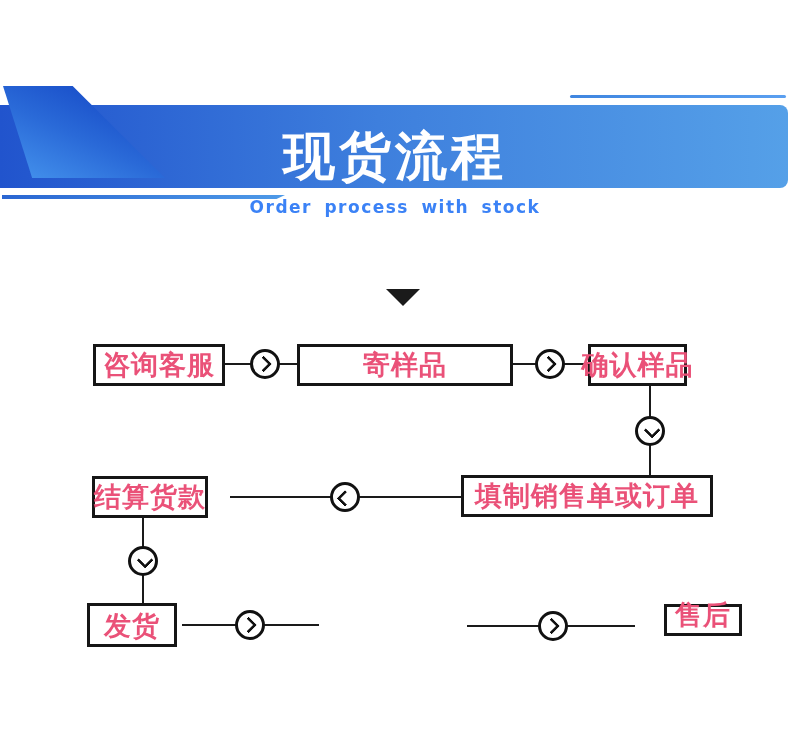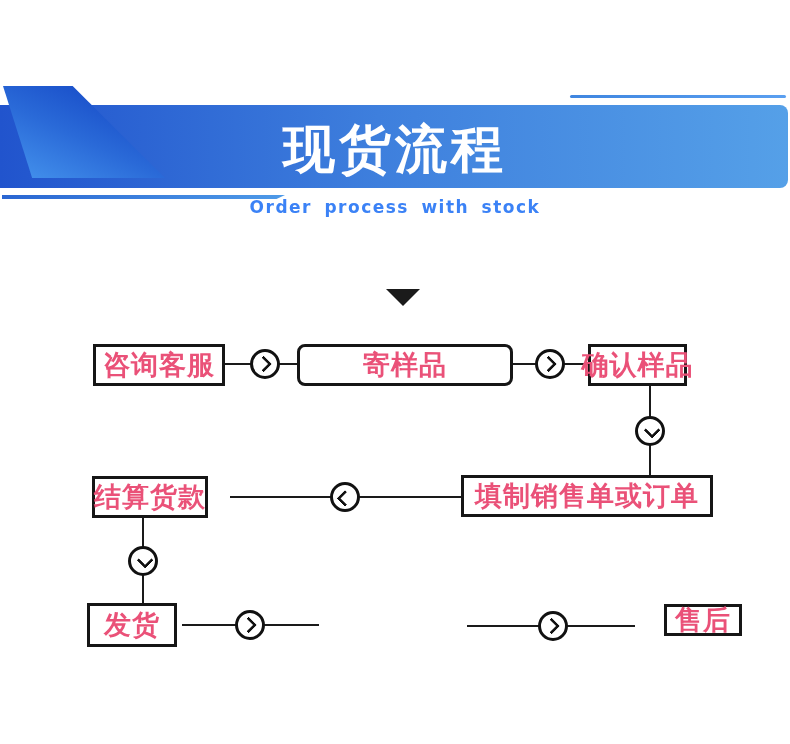--- a/index.html
+++ b/index.html
@@ -25,21 +25,21 @@
     position:absolute;left:570px;top:95px;width:216px;height:3px;
     background:linear-gradient(to right,#3f86e0,#5a9ff0);
     border-radius:2px;
   }
   .deco-line-bottom{
     position:absolute;left:2px;top:195px;width:283px;height:4px;
     background:linear-gradient(to right,#2a66d2,#4e9ae8);
     clip-path:polygon(0 0,100% 0,97% 100%,0 100%);
   }
   .title{
-    position:absolute;left:0;right:0;top:116px;margin:3px;
+    position:absolute;left:0;right:0;top:116px;margin:10px;
     text-align:center;
     font-size:52px;line-height:60px;font-weight:bold;
     letter-spacing:4px;color:#ffffff;
   }
   .subtitle{
     position:absolute;left:0;right:0;top:197px;
     text-align:center;
     font-size:17px;font-weight:600;color:#3b82f6;
     letter-spacing:1.5px;word-spacing:5px;
   }
@@ -50,27 +50,27 @@
     border-left:17px solid transparent;
     border-right:17px solid transparent;
     border-top:17px solid #1a1a1a;
   }
   
   .node{
     position:absolute;
     background:#ffffff;
     border:3px solid #161616;
     box-sizing:border-box;
-    display:flex;align-items:center;justify-content:center;
+    display:flex;align-items:flex-end;justify-content:center;
     color:#ea5178;font-weight:bold;font-size:27px;
     letter-spacing:1px;
     white-space:nowrap;
   }
   .n-consult      {left:93px; top:344px;width:132px;height:42px;}
-  .n-send-sample  {left:297px;top:344px;width:216px;height:42px;border-radius:8px;}
+  .n-send-sample  {left:297px;top:344px;width:216px;height:42px;}
   .n-confirm      {left:588px;top:344px;width:99px;height:42px;}
   .n-settle       {left:92px; top:476px;width:116px;height:42px;}
   .n-fill-order   {left:461px;top:475px;width:252px;height:42px;}
   .n-ship         {left:87px; top:603px;width:90px; height:44px;}
   .n-receive      {left:319px;top:604px;width:148px;height:43px;}
   .n-after-sales  {left:664px;top:604px;width:78px; height:32px;}
 
   .line{position:absolute;background:#1a1a1a;}
   .l-h{height:2px;}
   .l-v{width:2px;}

